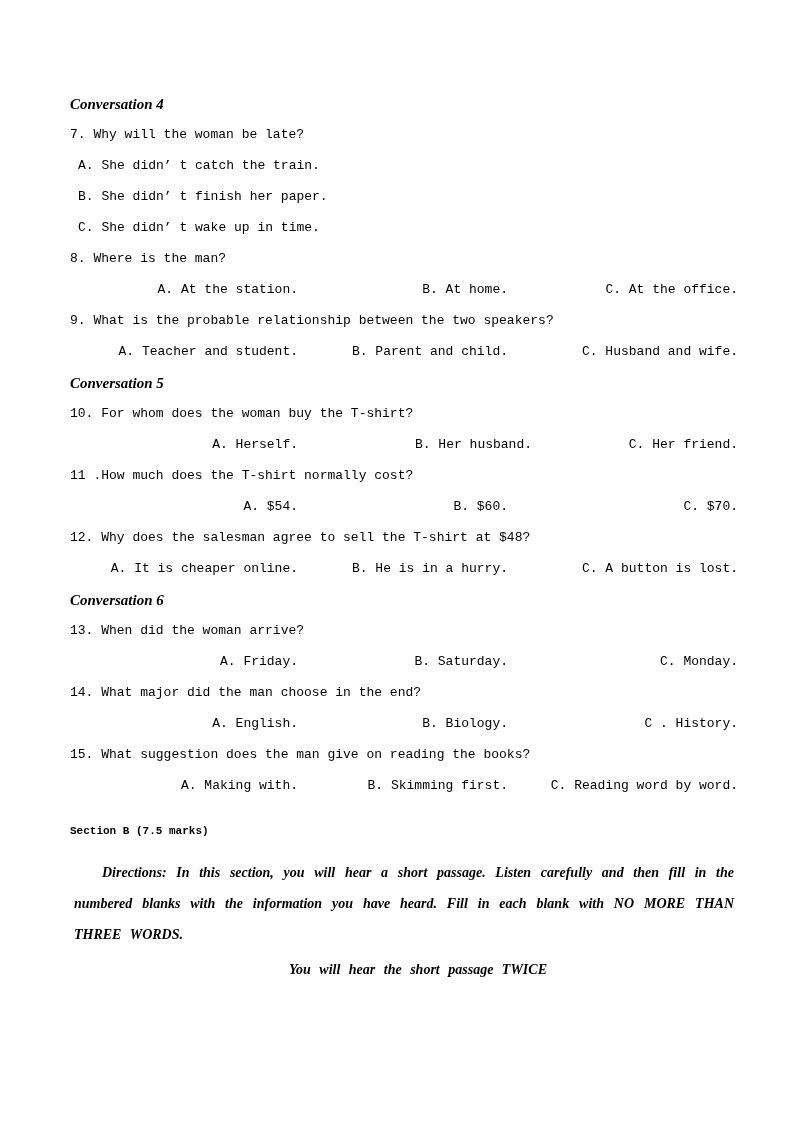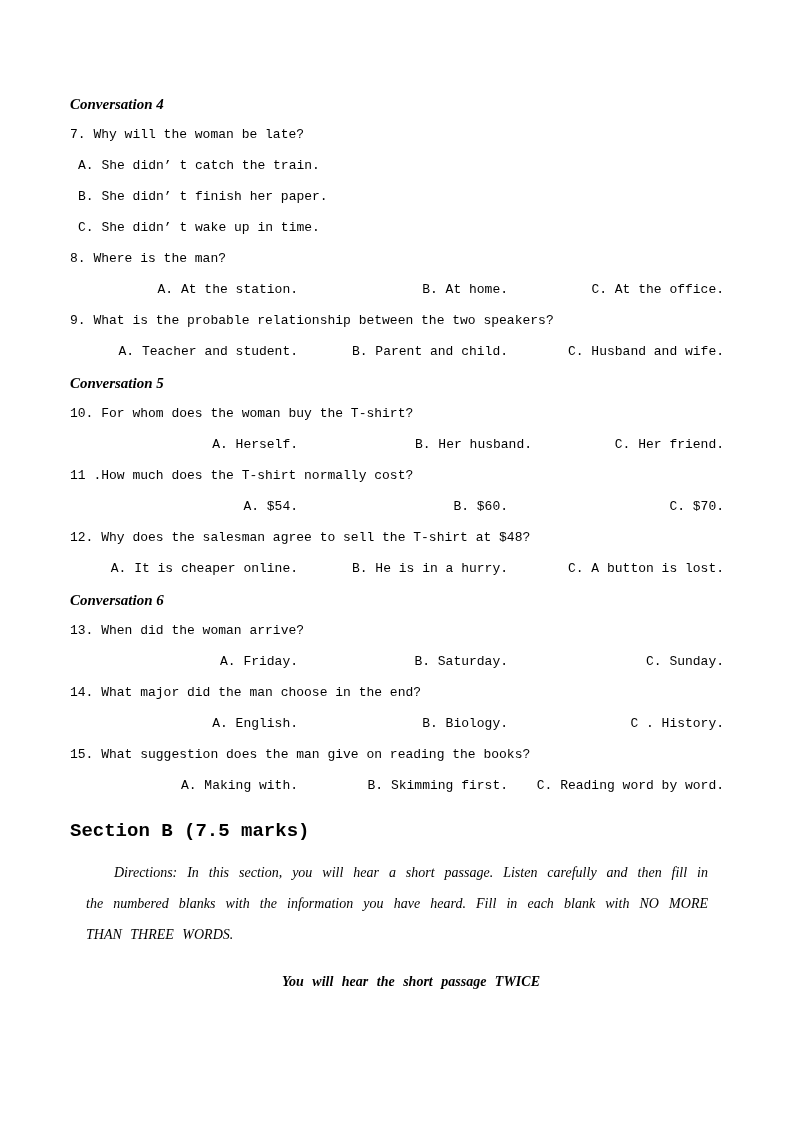--- a/index.html
+++ b/index.html
@@ -10,21 +10,21 @@
   .page {
     position: relative;
     width: 794px;
     height: 1123px;
     margin: 0 auto;
     background: #ffffff;
     color: #000000;
     font-family: "Liberation Mono", "DejaVu Sans Mono", monospace;
     font-size: 13px;
     box-sizing: border-box;
-    padding: 96px 70px 0 70px;
+    padding: 96px 56px 0 70px;
     overflow: hidden;
   }
   .conv-title {
     font-family: "Liberation Serif", "DejaVu Serif", serif;
     font-weight: bold;
     font-style: italic;
     font-size: 15px;
     line-height: 16px;
     margin: 0 0 15px 0;
   }
@@ -59,34 +59,34 @@
     gap: 24px;
   }
   .opt {
     white-space: pre;
   }
   .section-b {
     margin-top: 29px;
   }
   .section-heading {
     font-weight: bold;
-    font-size: 19px;
+    font-size: 11px;
     line-height: 16px;
     margin: 0 0 18px 0;
   }
   .directions {
     font-family: "Liberation Serif", "DejaVu Serif", serif;
-    font-weight: normal;
+    font-weight: bold;
     font-style: italic;
     font-size: 14px;
     line-height: 31px;
     text-align: justify;
     text-indent: 28px;
     word-spacing: 5px;
-    margin: 16px;
+    margin: 4px;
   }
   .note {
     font-family: "Liberation Serif", "DejaVu Serif", serif;
     font-weight: bold;
     font-style: italic;
     font-size: 14px;
     line-height: 31px;
     word-spacing: 5px;
     margin: 0 0 0 28px;
     text-align: center;
@@ -145,21 +145,21 @@
     </div>
   </section>
 
   <section class="conv">
     <h3 class="conv-title">Conversation 6</h3>
 
     <p class="q">13. When did the woman arrive?</p>
     <div class="opt-row">
       <span class="opt">A. Friday.</span>
       <span class="opt">B. Saturday.</span>
-      <span class="opt">C. Sunday.</span>
+      <span class="opt">C. Monday.</span>
     </div>
 
     <p class="q">14. What major did the man choose in the end?</p>
     <div class="opt-row">
       <span class="opt">A. English.</span>
       <span class="opt">B. Biology.</span>
       <span class="opt">C . History.</span>
     </div>
 
     <p class="q">15. What suggestion does the man give on reading the books?</p>

